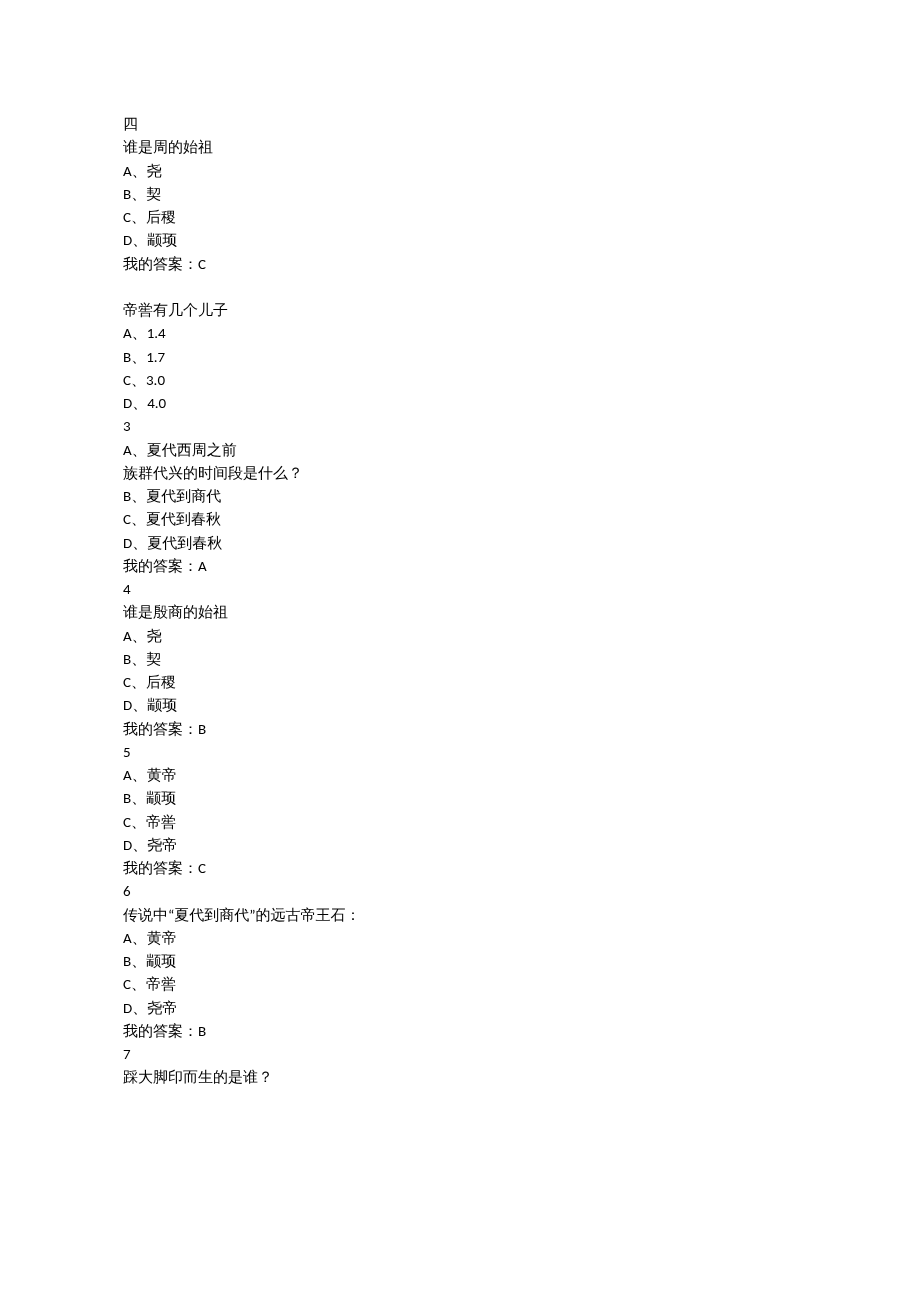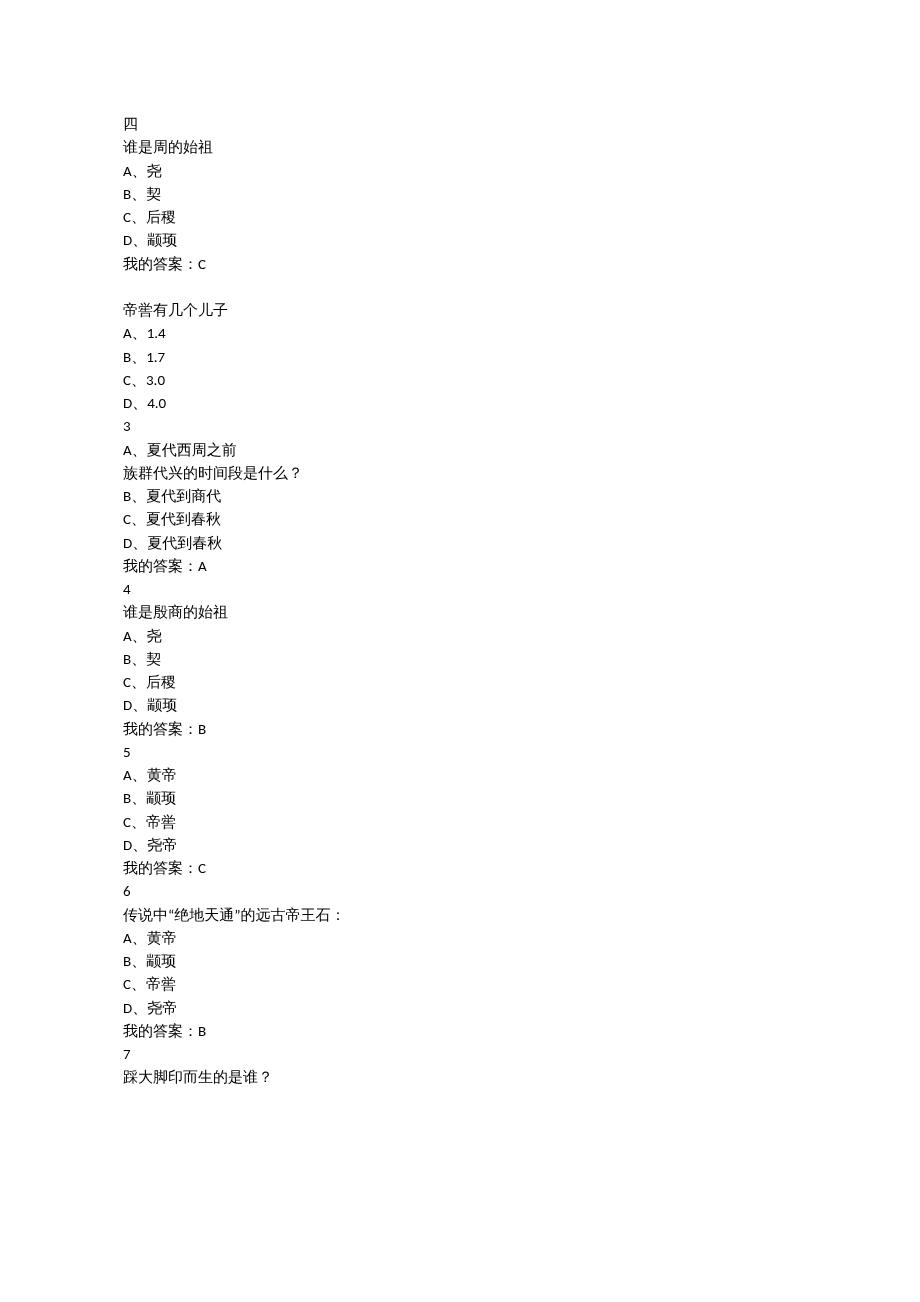--- a/index.html
+++ b/index.html
@@ -76,21 +76,21 @@
     <div class="line ascii">5</div>
     <div class="line"><span class="ascii">A</span><span>、</span><span>黄帝</span></div>
     <div class="line"><span class="ascii">B</span><span>、</span><span>颛顼</span></div>
     <div class="line"><span class="ascii">C</span><span>、</span><span>帝喾</span></div>
     <div class="line"><span class="ascii">D</span><span>、</span><span>尧帝</span></div>
     <div class="line"><span>我的答案：</span><span class="ascii">C</span></div>
   </div>
 
   <div class="block">
     <div class="line ascii">6</div>
-    <div class="line">传说中“绝地天通”的远古帝王石：</div>
+    <div class="line">传说中“夏代到商代”的远古帝王石：</div>
     <div class="line"><span class="ascii">A</span><span>、</span><span>黄帝</span></div>
     <div class="line"><span class="ascii">B</span><span>、</span><span>颛顼</span></div>
     <div class="line"><span class="ascii">C</span><span>、</span><span>帝喾</span></div>
     <div class="line"><span class="ascii">D</span><span>、</span><span>尧帝</span></div>
     <div class="line"><span>我的答案：</span><span class="ascii">B</span></div>
   </div>
 
   <div class="block">
     <div class="line ascii">7</div>
     <div class="line">踩大脚印而生的是谁？</div>

